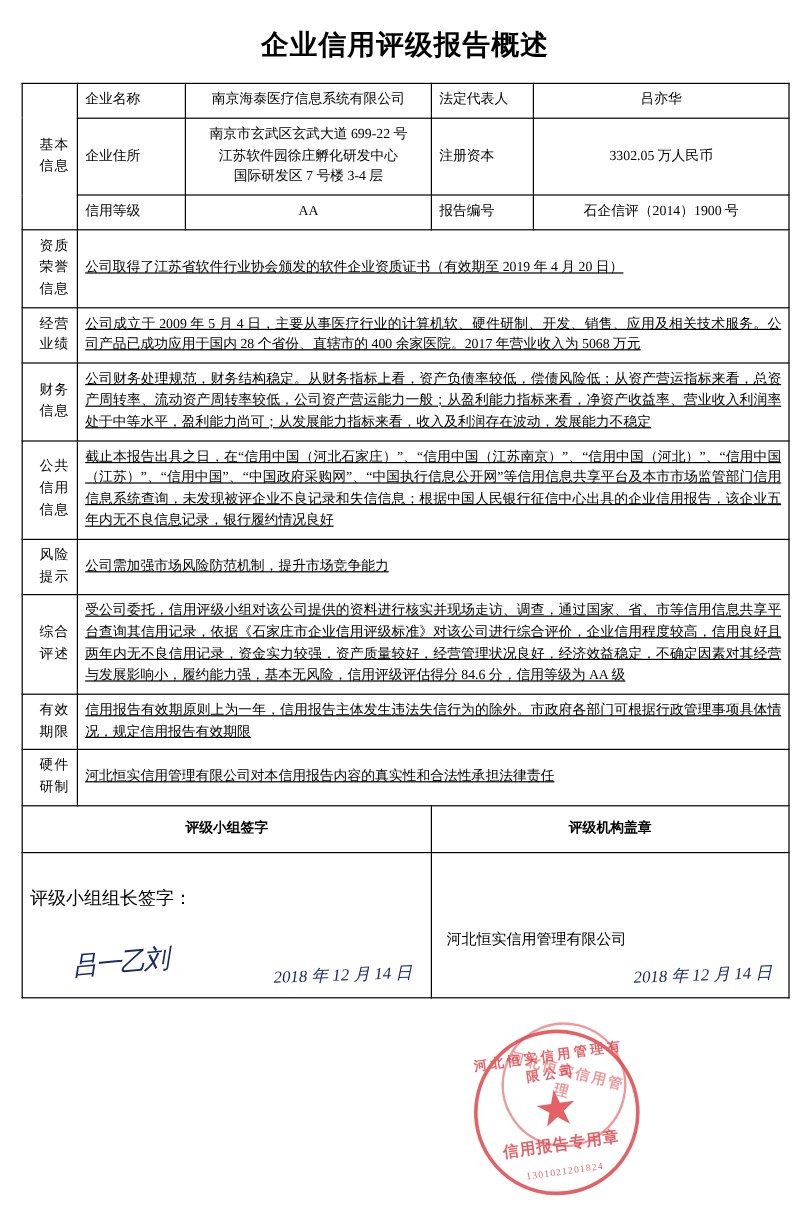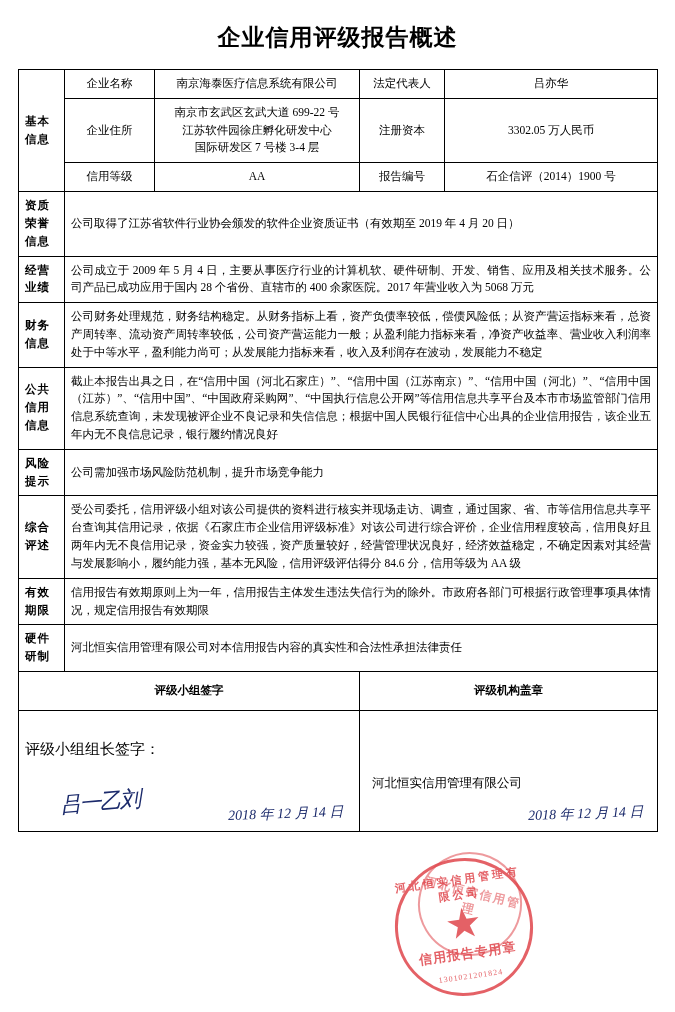--- a/index.html
+++ b/index.html
@@ -37,44 +37,45 @@
     table-layout: fixed;
   }
   table.main td {
     border: 1px solid #000;
     vertical-align: middle;
     padding: 5px 6px;
     font-size: 11.5px;
     line-height: 1.55;
   }
   .lbl {
-    text-align: left;
-    font-weight: bold;
+    text-align: right;
+    font-weight: normal;
     font-size: 12.5px;
     letter-spacing: 1px;
     line-height: 1.5;
     width: 46px;
   }
   .cell-key {
-    text-align: center;
+    text-align: left;
     padding-left: 8px;
     font-size: 12px;
     white-space: nowrap;
   }
   .cell-val {
     text-align: center;
     padding-left: 8px;
     font-size: 12px;
   }
   .body-text {
     text-align: justify;
     text-justify: inter-ideograph;
     font-size: 12px;
     line-height: 1.72;
     padding: 7px 9px;
+    text-decoration: underline;
   }
   .addr-line { display: block; }
   .sign-row-top td {
     height: 28px;
     font-weight: bold;
   }
   .sign-title {
     text-align: center;
     font-size: 12.5px;
   }

